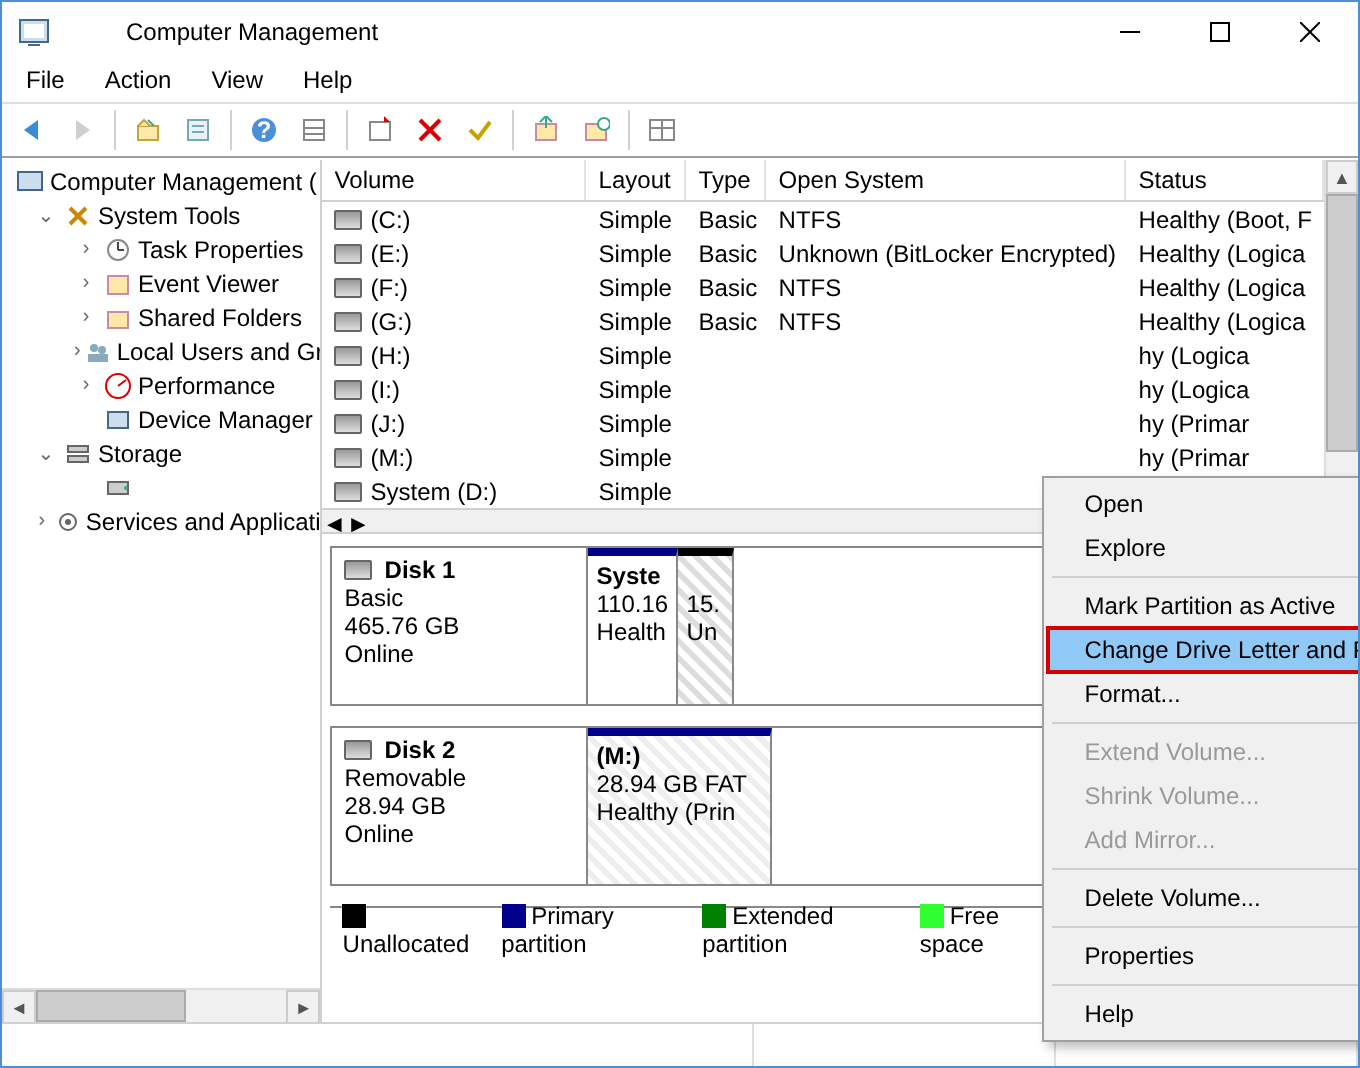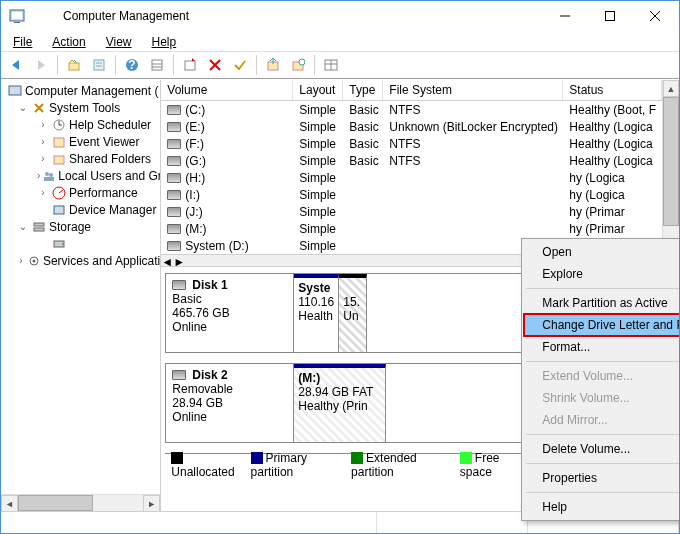--- a/index.html
+++ b/index.html
@@ -2,21 +2,21 @@
 <html><head>
 <meta charset="utf-8">
 <style>
 * { box-sizing: border-box; margin: 0; padding: 0; font-family: "Segoe UI", Tahoma, sans-serif; font-size: 12px; }
 body { background: #fff; width: 680px; height: 534px; overflow: hidden; border: 1px solid #4a90d9; position: relative; }
 .titlebar { height: 30px; display: flex; align-items: center; padding: 0 2px 0 8px; background: #fff; gap: 32px; }
 .titlebar .appicon { width: 16px; height: 16px; margin-right: 6px; display:inline-flex; align-items:center; justify-content:center; }
 .titlebar .title { flex: 1; }
 .winbtns { display: flex; }
 .winbtn { width: 45px; height: 28px; display: flex; align-items: center; justify-content: center; }
-.menubar { height: 20px; display: flex; align-items: flex-end; padding: 0 4px; gap: 4px; text-decoration: underline; }
+.menubar { height: 20px; display: flex; align-items: flex-start; padding: 0 4px; gap: 4px; }
 .menubar span { padding: 2px 8px; }
 .toolbar { height: 28px; border-top: 1px solid #e0e0e0; border-bottom: 1px solid #a0a0a0; display: flex; align-items: center; padding: 2px 4px; gap: 3px; background:#fff; }
 .tb-sep { width:1px; height:20px; background:#d0d0d0; margin:0 2px;}
 .tb-btn { width: 22px; height: 22px; display:flex; align-items:center; justify-content:center; border:1px solid transparent;}
 .main { display: flex; height: 432px; border-top:1px solid #fff;}
 .tree { width: 167px; border-right: 1px solid #d0d0d0; padding: 2px 0 0 2px; overflow:hidden; position:relative; background:#fff;}
 .tree-row { display:flex; align-items:center; height:17px; white-space:nowrap; padding-left:2px;}
 .tree-row.indent1{padding-left:14px;} .tree-row.indent2{padding-left:34px;}
 .tree-row .tw{width:12px; text-align:center; color:#666; font-size:10px;}
 .tree-row .ticon{width:16px;height:16px;margin:0 2px;display:inline-flex;align-items:center;justify-content:center;}
@@ -203,21 +203,21 @@
         <span class="lbl">System Tools</span>
       </div>
     <div class="tree-row indent2">
         <span class="tw">›</span>
         <span class="ticon">
           <svg width="14" height="14">
             <circle cx="7" cy="7" r="5" fill="#fff" stroke="#888"></circle>
             <path d="M7 7 L7 3 M7 7 L10 7" stroke="#444"></path>
           </svg>
         </span>
-        <span class="lbl">Help Scheduler</span>
+        <span class="lbl">Task Properties</span>
       </div>
     <div class="tree-row indent2">
         <span class="tw">›</span>
         <span class="ticon">
           <svg width="14" height="14">
             <rect x="2" y="3" width="10" height="9" fill="#ffe9a8" stroke="#c8a"></rect>
           </svg>
         </span>
         <span class="lbl">Event Viewer</span>
       </div>
@@ -298,21 +298,21 @@
     </div>
   </div>
 
   <div class="right">
     <div class="vlist">
       <div class="grid">
         <div class="ghdr">
           <div class="col-v">Volume</div>
           <div class="col-l">Layout</div>
           <div class="col-t">Type</div>
-          <div class="col-f">File System</div>
+          <div class="col-f">Open System</div>
           <div class="col-s">Status</div>
         </div>
         <div id="grid-body">
             <div class="grow">
               <div class="col-v">
                 <span class="discicon"></span>
                 <span>(C:)</span>
               </div>
               <div class="col-l">Simple</div>
               <div class="col-t">Basic</div>

